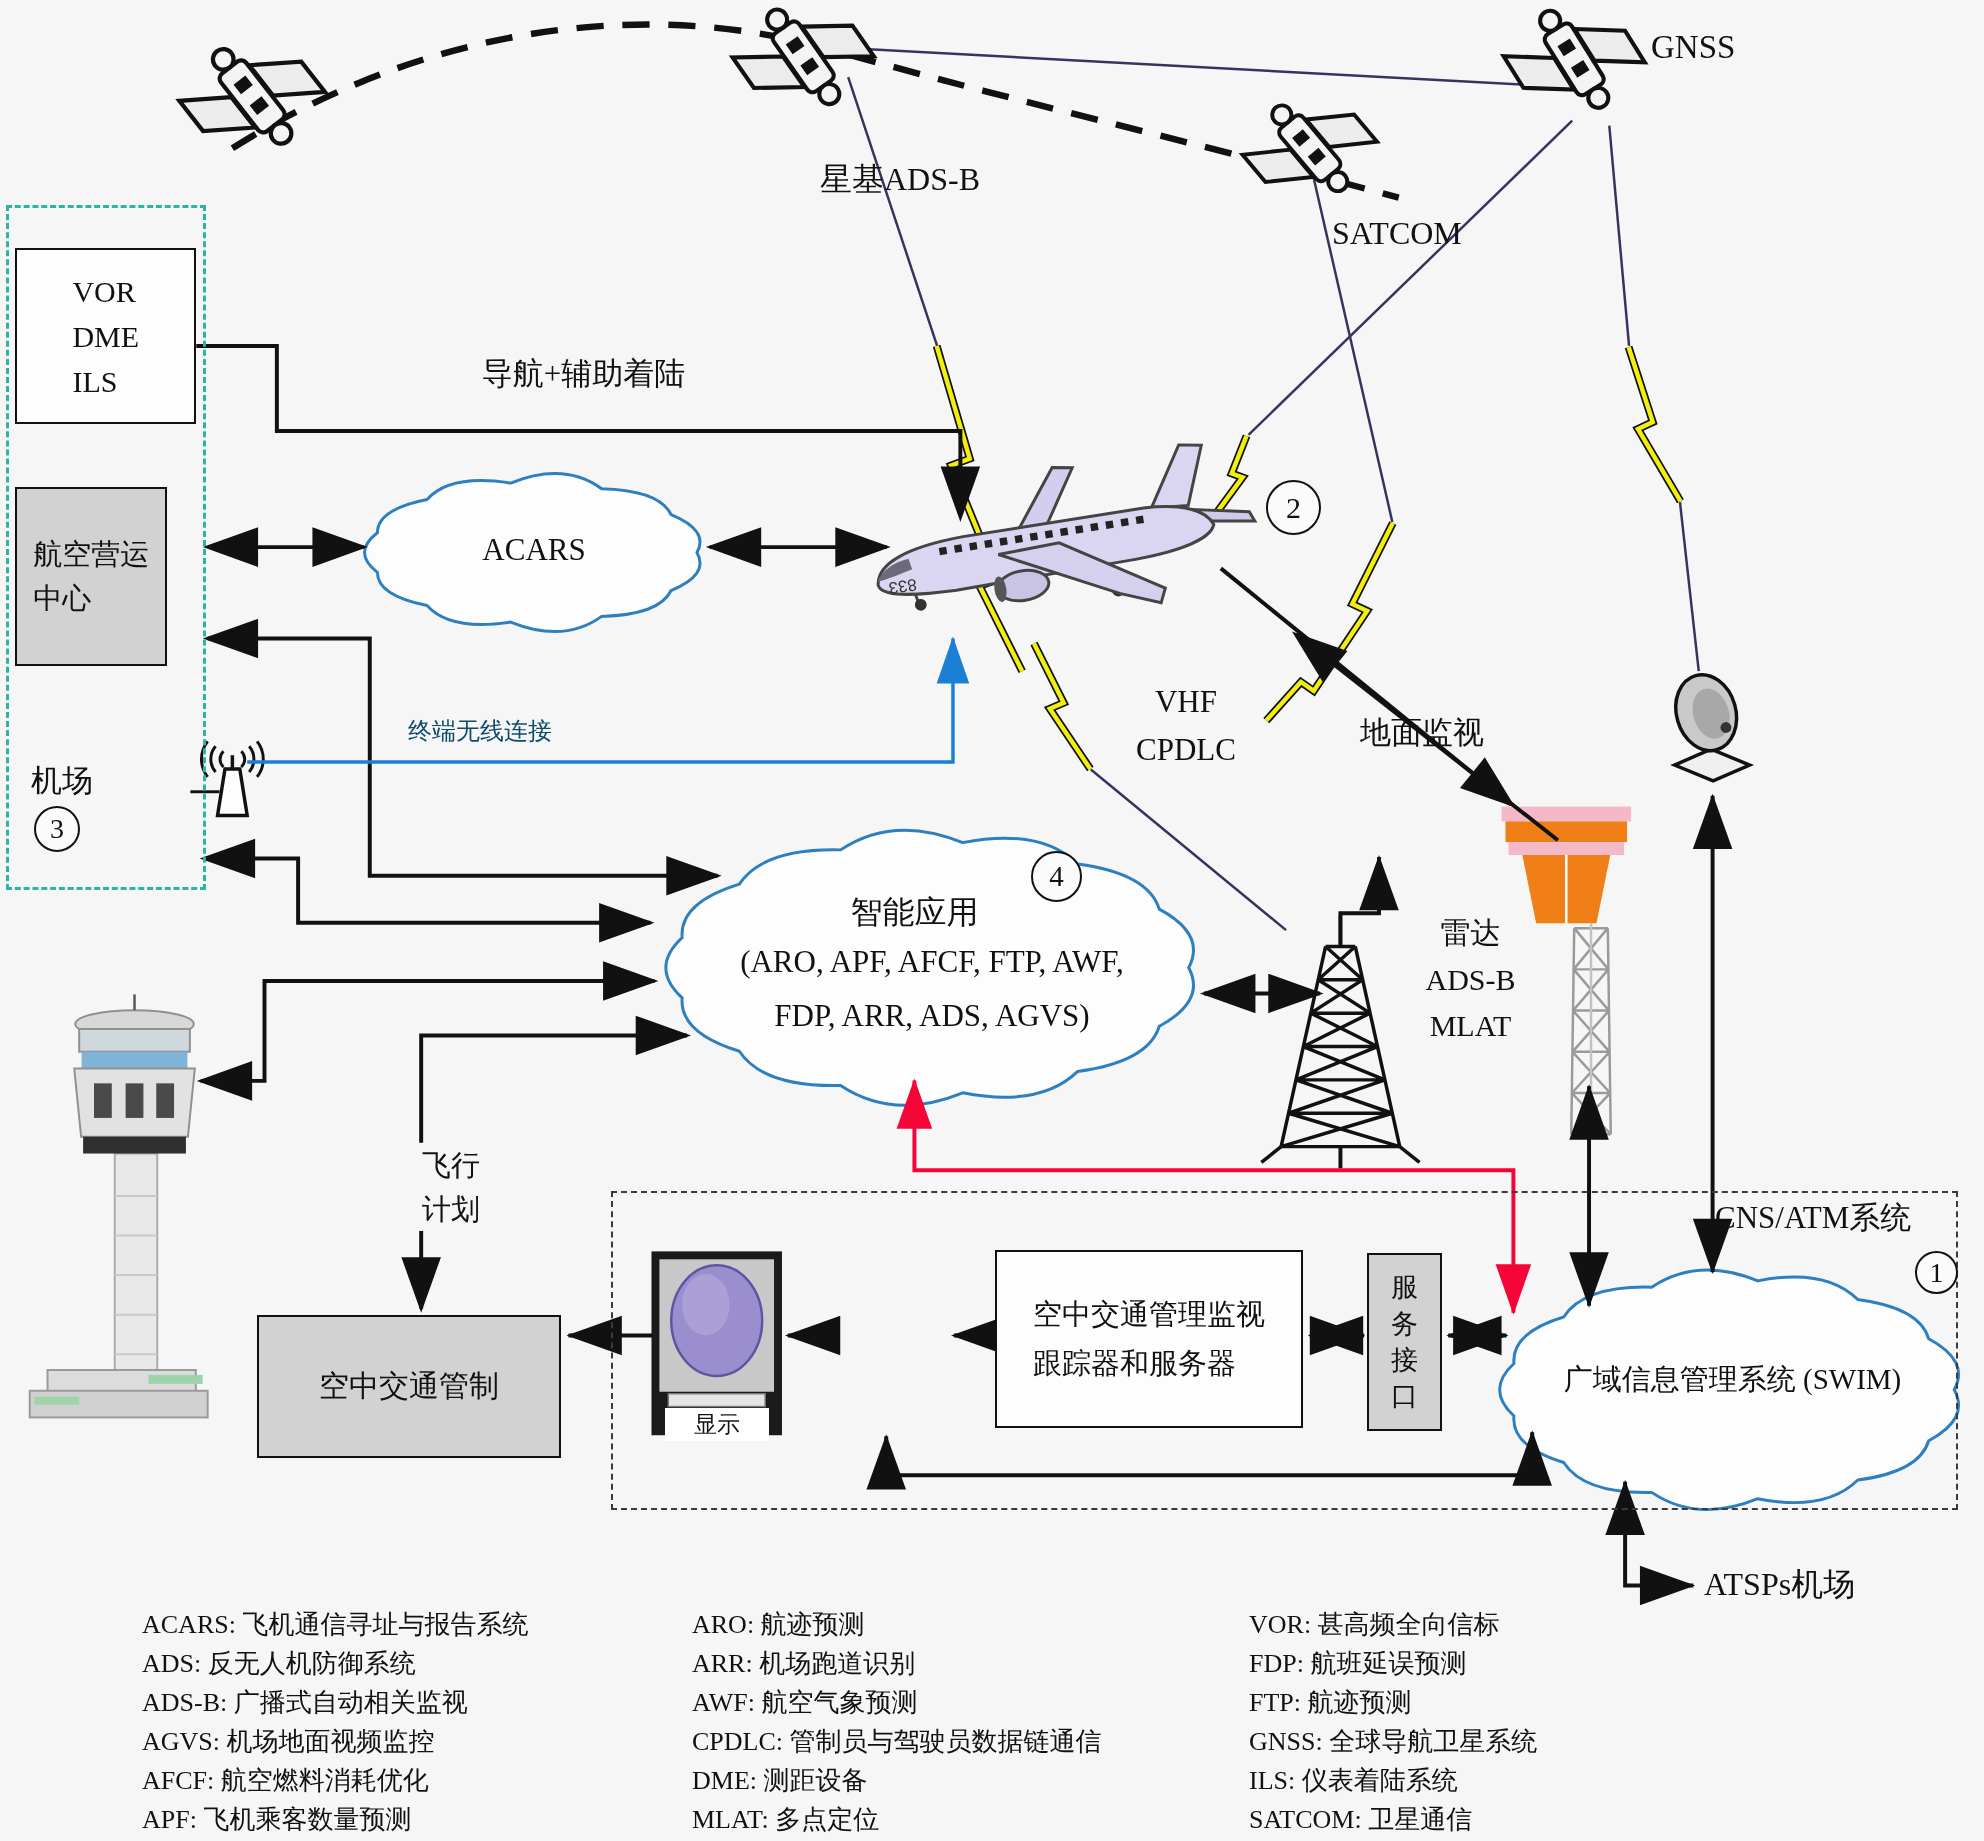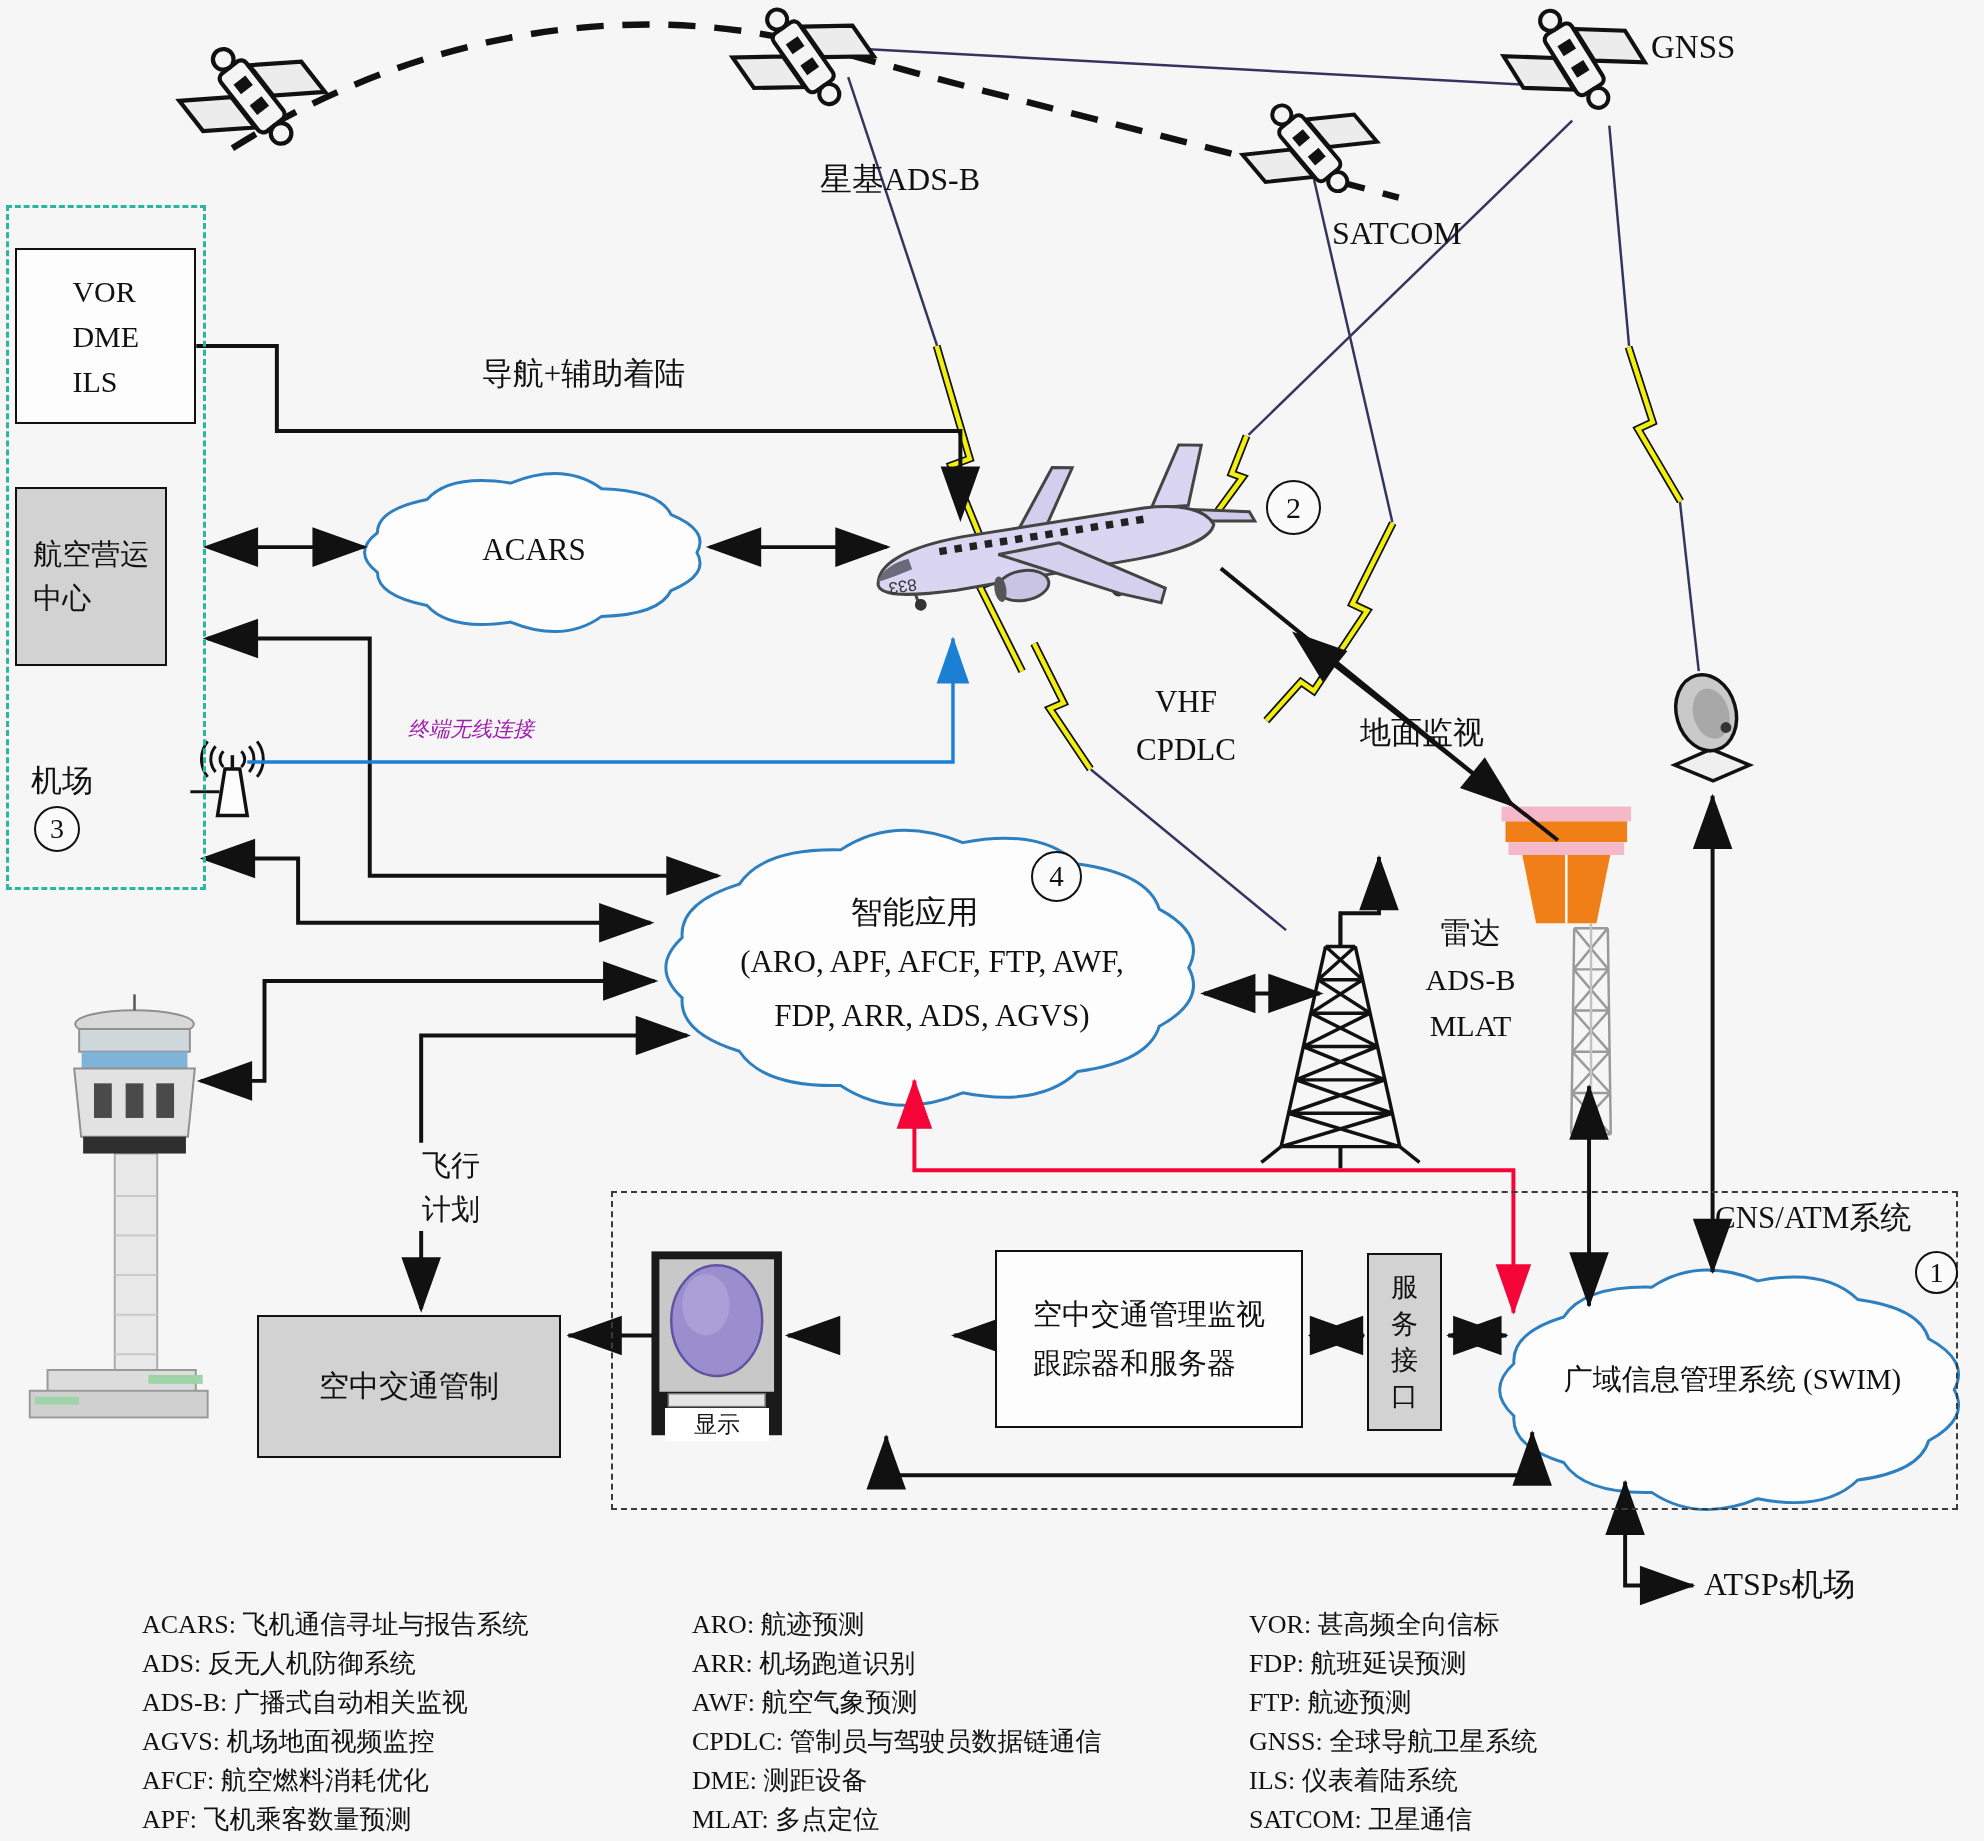--- a/index.html
+++ b/index.html
@@ -246,21 +246,21 @@
 务
 接
 口</div>
 
   <div class="lbl ctr" style="left:665px;top:1408px;width:104px;font-size:23px;background:#ffffff;">显示</div>
 
   <div class="lbl" style="left:1651px;top:24px;font-size:33px;">GNSS</div>
   <div class="lbl" style="left:820px;top:156px;font-size:32px;">星基ADS-B</div>
   <div class="lbl" style="left:1332px;top:210px;font-size:32px;">SATCOM</div>
   <div class="lbl ctr" style="left:460px;top:352px;width:247px;font-size:31px;">导航+辅助着陆</div>
-  <div class="lbl" style="left:408px;top:714px;font-size:21px;color:#a21caf;font-style:italic;">终端无线连接</div>
+  <div class="lbl" style="left:408px;top:714px;font-size:24px;color:#0c4a6e;">终端无线连接</div>
   <div class="lbl ctr" style="left:1102px;top:678px;width:168px;font-size:31px;line-height:1.55;">VHF
 CPDLC</div>
   <div class="lbl" style="left:1360px;top:711px;font-size:31px;">地面监视</div>
   <div class="lbl ctr" style="left:1394px;top:910px;width:153px;font-size:30px;line-height:1.55;">雷达
 ADS-B
 MLAT</div>
   <div class="lbl ctr" style="left:381px;top:1144px;width:99px;font-size:29px;line-height:1.5;background:#f6f6f6;text-align:right;">飞行
 计划</div>
   <div class="lbl" style="left:1715px;top:1196px;font-size:31px;">CNS/ATM系统</div>
   <div class="lbl" style="left:1704px;top:1561px;font-size:32px;">ATSPs机场</div>

